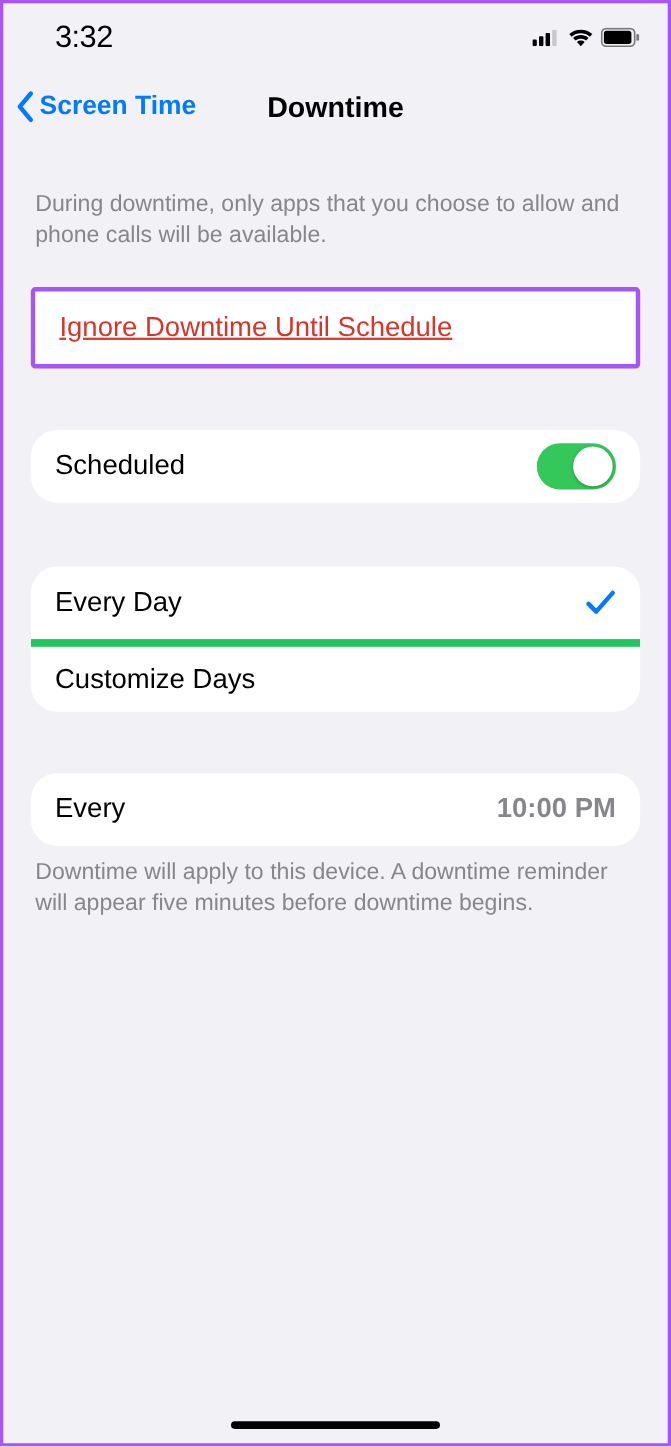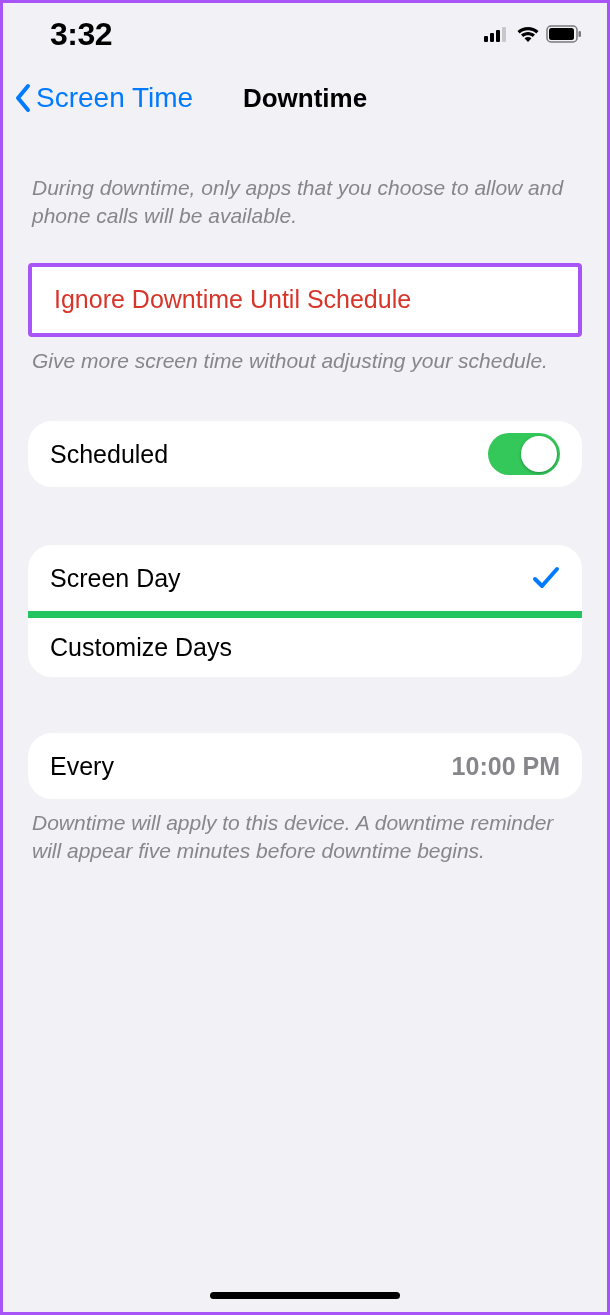--- a/index.html
+++ b/index.html
@@ -25,43 +25,43 @@
   }
   
   .status-bar {
     display: flex;
     justify-content: space-between;
     align-items: center;
     padding: 6px 28px 6px 50px;
     height: 48px;
   }
   .status-time {
-    font-size: 32px;
-    font-weight: 700;
+    font-size: 28px;
+    font-weight: 400;
     letter-spacing: -0.5px;
   }
   .status-icons {
     display: flex;
     align-items: center;
     gap: 6px;
   }
   .status-icons svg { display: block; }
   
   .nav-bar {
     display: flex;
     align-items: center;
     padding: 24px 14px 20px 14px;
     position: relative;
   }
   .nav-back {
     display: flex;
     align-items: center;
     color: #007aff;
-    font-size: 28px;
-    font-weight: 400;
+    font-size: 24px;
+    font-weight: 700;
     gap: 4px;
     justify-content: center;
   }
   .nav-back svg { display: block; }
   .nav-title {
     position: absolute;
     left: 50%;
     transform: translateX(-50%);
     font-size: 26px;
     font-weight: 700;
@@ -71,21 +71,20 @@
   .content {
     flex: 1;
     padding: 0 28px;
     overflow: hidden;
   }
   .section-desc {
     color: #87868b;
     font-size: 21px;
     line-height: 1.35;
     padding: 0 4px;
-    font-style: italic;
   }
   .spacer-lg { height: 40px; }
   .spacer-md { height: 18px; }
   .spacer-sm { height: 10px; }
   .group {
     background: #fff;
     border-radius: 24px;
     overflow: hidden;
   }
   .row {
@@ -93,21 +92,21 @@
     align-items: center;
     justify-content: space-between;
     min-height: 66px;
     padding: 0 22px;
     font-size: 25px;
     color: #000;
   }
   .row + .row {
     border-top: 7px solid #22c55e;
   }
-  .row-red { color: #d8352a; }
+  .row-red { color: #d8352a; text-decoration: underline; }
   .row-value { color: #87868b; font-size: 25px; font-weight: bold; }
   .highlight {
     border: 4px solid #a855f7;
     border-radius: 4px;
   }
   
   .toggle {
     width: 72px;
     height: 42px;
     background: #34c759;
@@ -191,40 +190,39 @@
     <div class="spacer-md"></div>
     <div style="height:14px"></div>
 
     <div class="group highlight">
       <div class="row row-red">
         <span>Ignore Downtime Until Schedule</span>
       </div>
     </div>
 
     <div class="spacer-sm"></div>
-    <div class="section-desc">Give more screen time without adjusting your schedule.</div>
 
     <div style="height:46px"></div>
 
     <div class="group">
       <div class="row">
         <span>Scheduled</span>
         <div class="toggle">
           <div class="toggle-knob"></div>
         </div>
       </div>
     </div>
 
     <div class="spacer-sm"></div>
 
     <div style="height:48px"></div>
 
     <div class="group">
       <div class="row">
-        <span>Screen Day</span>
+        <span>Every Day</span>
         <span class="check">
           <svg width="28" height="26" viewBox="0 0 28 26">
             <polyline points="3,14 10,21 25,4" fill="none" stroke="#007aff" stroke-width="4" stroke-linecap="round" stroke-linejoin="round"></polyline>
           </svg>
         </span>
       </div>
       <div class="row">
         <span>Customize Days</span>
       </div>
     </div>

